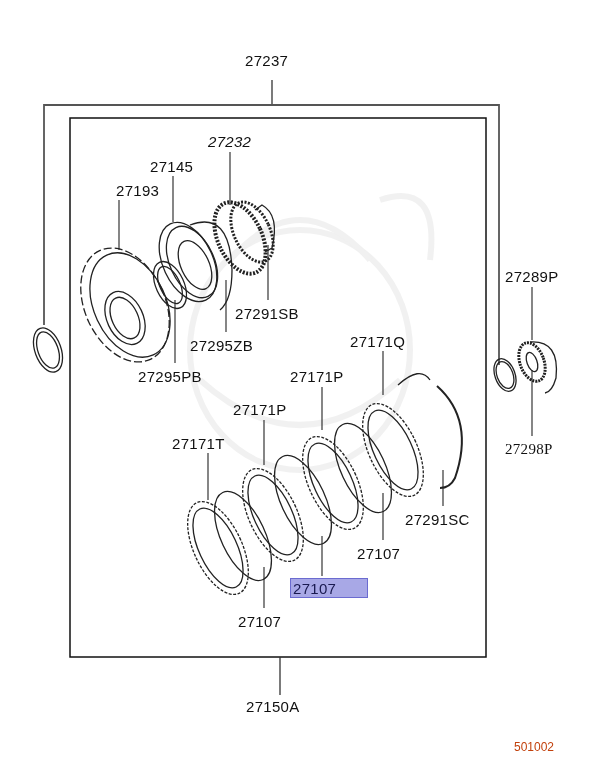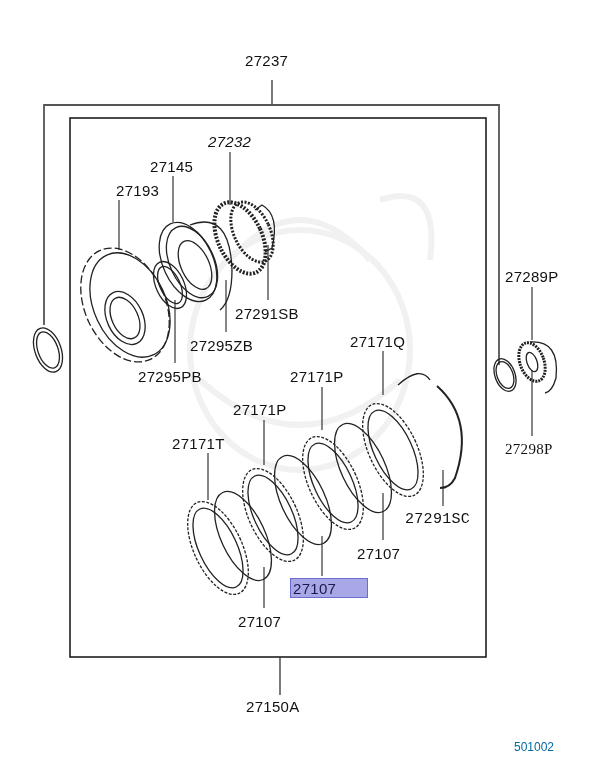--- a/index.html
+++ b/index.html
@@ -1,20 +1,20 @@
 <!DOCTYPE html>
 <html><head>
 <meta charset="utf-8">
 <style>
   html, body { margin:0; padding:0; background:#ffffff; }
   body { width:609px; height:768px; position:relative; overflow:hidden; font-family:"Liberation Sans", sans-serif; }
   #diagram { position:absolute; left:0; top:0; width:609px; height:708px; }
   .lbl { position:absolute; font-family:"Liberation Sans", sans-serif; font-size:15px; color:#111; letter-spacing:0.3px; white-space:nowrap; line-height:17px; }
   .lbl.hl { background:#a8a8e6; border:1px solid #6b6bd0; padding:1px 6px 0 2px; color:#1a1a50; }
-  .foot { position:absolute; font-size:12px; color:#0369a1; }
+  .foot { position:absolute; font-size:12px; color:#c2410c; }
 </style>
 </head>
 <body>
 
 <div id="diagram">
   <svg width="609" height="768" viewBox="0 0 609 768">
 
     <g opacity="0.08" stroke="#555" fill="none" stroke-width="6">
       <ellipse cx="300" cy="350" rx="110" ry="120"></ellipse>
       <path d="M230 260 Q300 180 370 260"></path>
@@ -110,20 +110,20 @@
   <div class="lbl" style="left:92px;top:182px;margin-left:24px;">27193</div>
   <div class="lbl" style="left:235px;top:305px;text-align:right;">27291SB</div>
   <div class="lbl" style="left:190px;top:337px;">27295ZB</div>
   <div class="lbl" style="left:138px;top:368px;">27295PB</div>
   <div class="lbl" style="left:505px;top:268px;">27289P</div>
   <div class="lbl" style="left:350px;top:333px;">27171Q</div>
   <div class="lbl" style="left:290px;top:368px;">27171P</div>
   <div class="lbl" style="left:233px;top:401px;">27171P</div>
   <div class="lbl" style="left:172px;top:435px;">27171T</div>
   <div class="lbl" style="left:505px;top:441px;font-family:Liberation Serif, serif;">27298P</div>
-  <div class="lbl" style="left:405px;top:511px;font-family:Liberation Mono, monospace;">27291SC</div>
+  <div class="lbl" style="left:405px;top:511px;">27291SC</div>
   <div class="lbl" style="left:357px;top:545px;">27107</div>
   <div class="lbl hl" style="left:290px;top:578px;width:68px;">27107</div>
   <div class="lbl" style="left:238px;top:613px;">27107</div>
 
   <div class="lbl" style="left:246px;top:698px;">27150A</div>
   <div class="foot" style="left:514px;top:740px;">501002</div>
 </div>
 
 </body></html>

